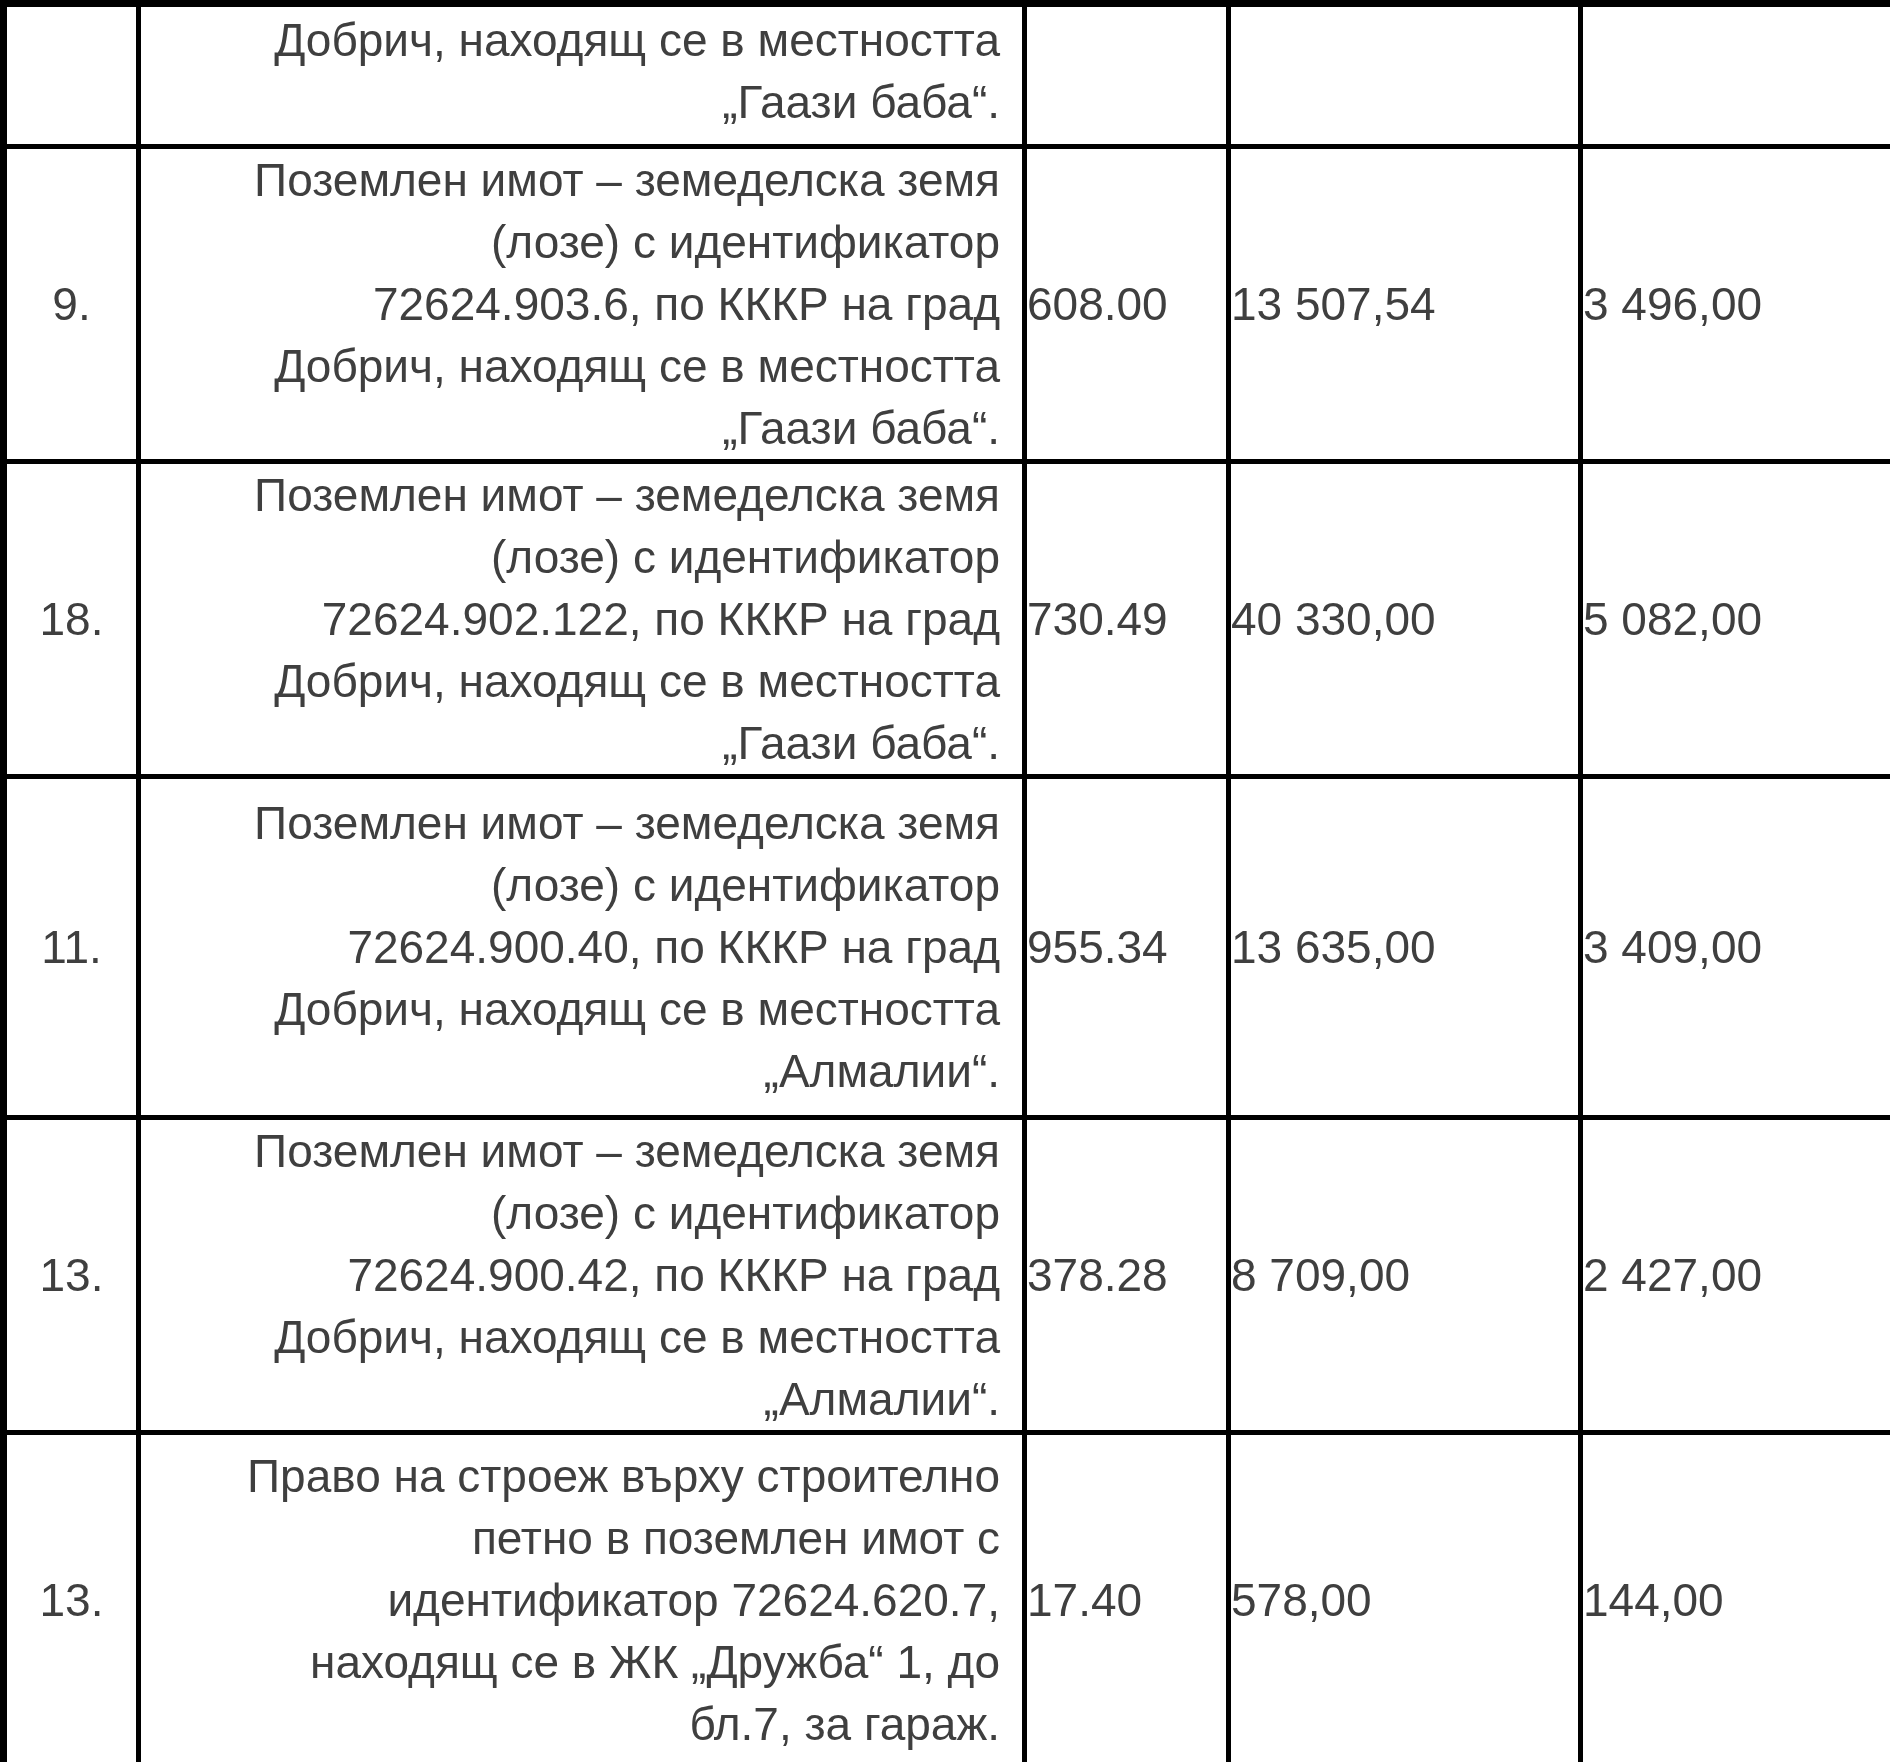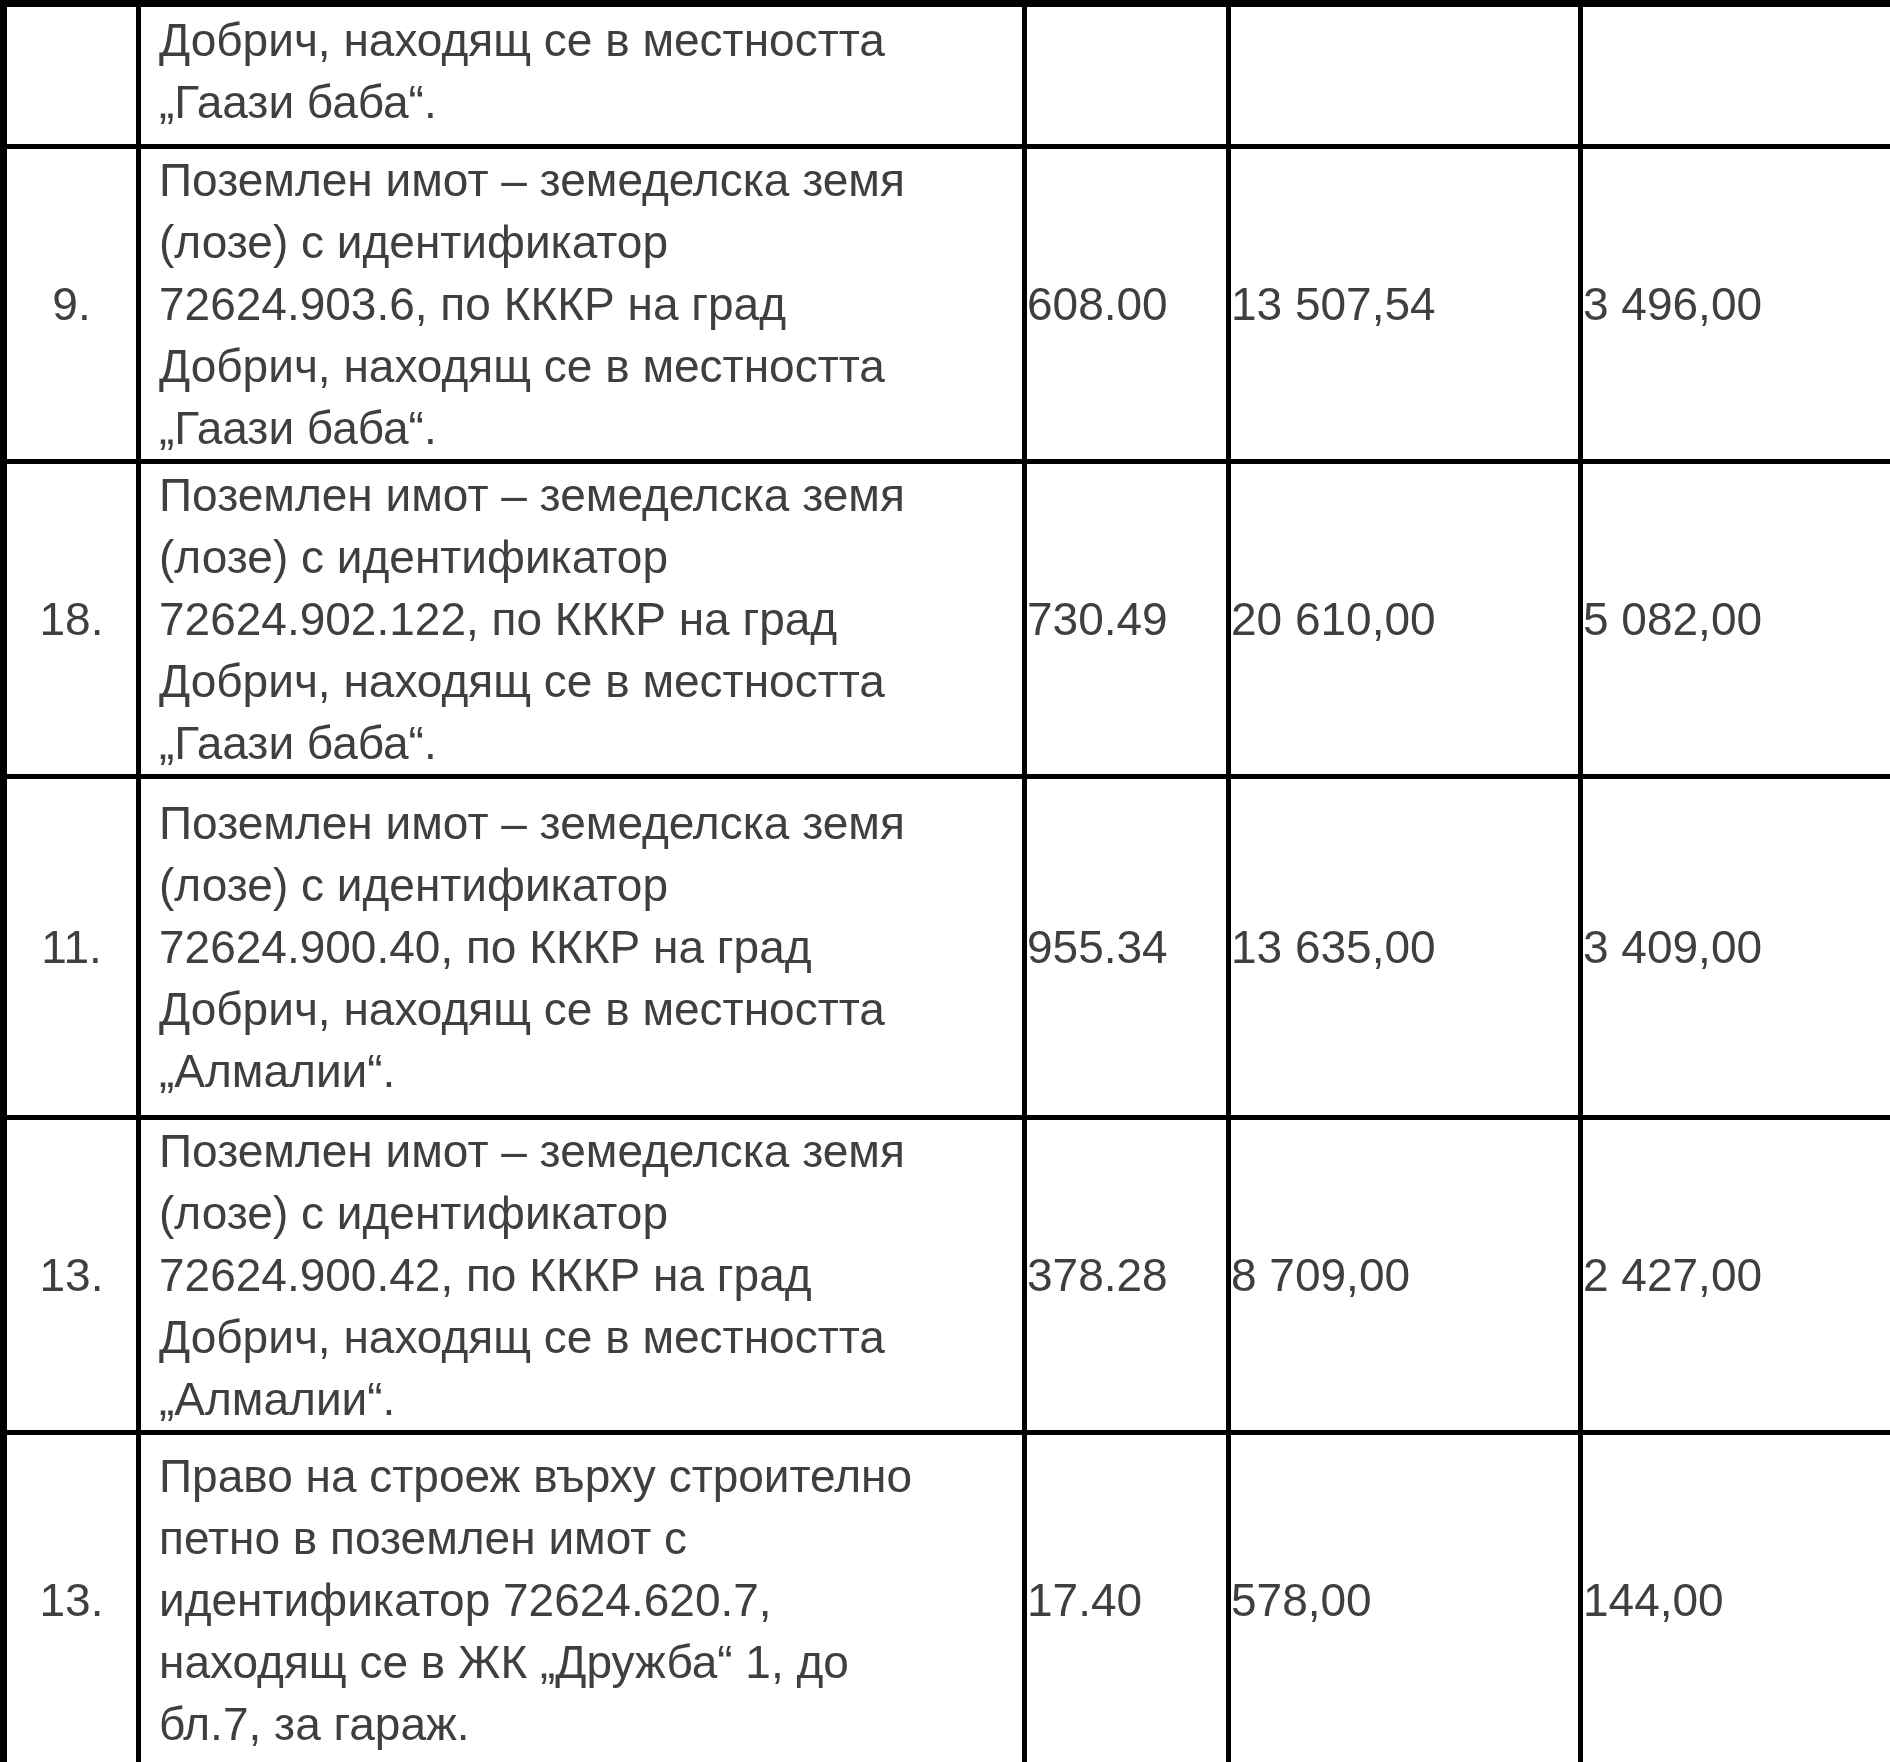--- a/index.html
+++ b/index.html
@@ -26,21 +26,21 @@
   td {
     border: 5px solid #000000;
     vertical-align: middle;
     padding: 0;
     overflow: hidden;
   }
   td.cell-num {
     text-align: center;
   }
   td.cell-desc {
-    text-align: left;
+    text-align: right;
     white-space: pre-line;
     line-height: 62px;
     padding-left: 18px;
     padding-right: 22px;
   }
   td.cell-val {
     text-align: left;
     white-space: nowrap;
   }
   tr.row-partial td {
@@ -86,21 +86,21 @@
       <td class="cell-val">3 496,00</td>
     </tr>
     <tr class="row-std">
       <td class="cell-num">18.</td>
       <td class="cell-desc">Поземлен имот – земеделска земя
 (лозе) с идентификатор
 72624.902.122, по КККР на град
 Добрич, находящ се в местността
 „Гаази баба“.</td>
       <td class="cell-val">730.49</td>
-      <td class="cell-val">20 610,00</td>
+      <td class="cell-val">40 330,00</td>
       <td class="cell-val">5 082,00</td>
     </tr>
     <tr class="row-tall">
       <td class="cell-num">11.</td>
       <td class="cell-desc">Поземлен имот – земеделска земя
 (лозе) с идентификатор
 72624.900.40, по КККР на град
 Добрич, находящ се в местността
 „Алмалии“.</td>
       <td class="cell-val">955.34</td>

